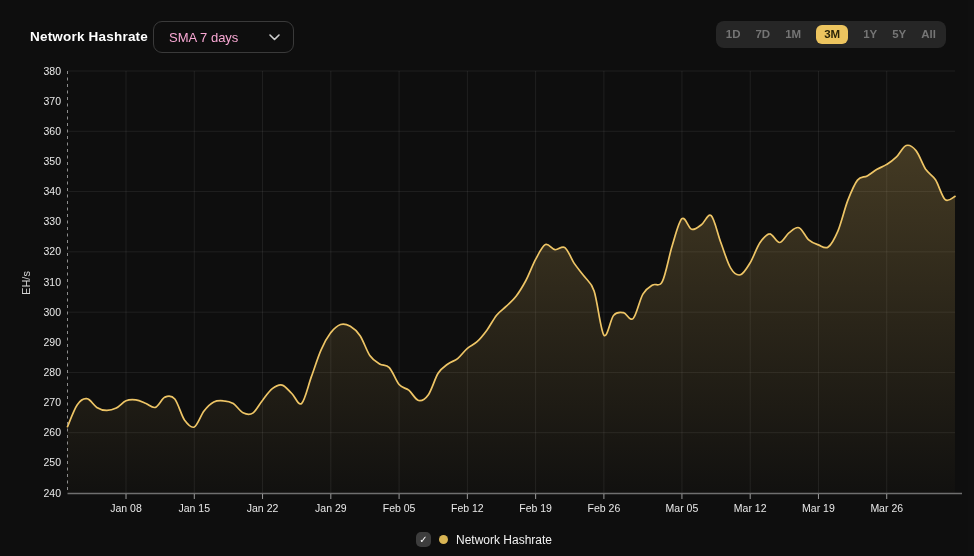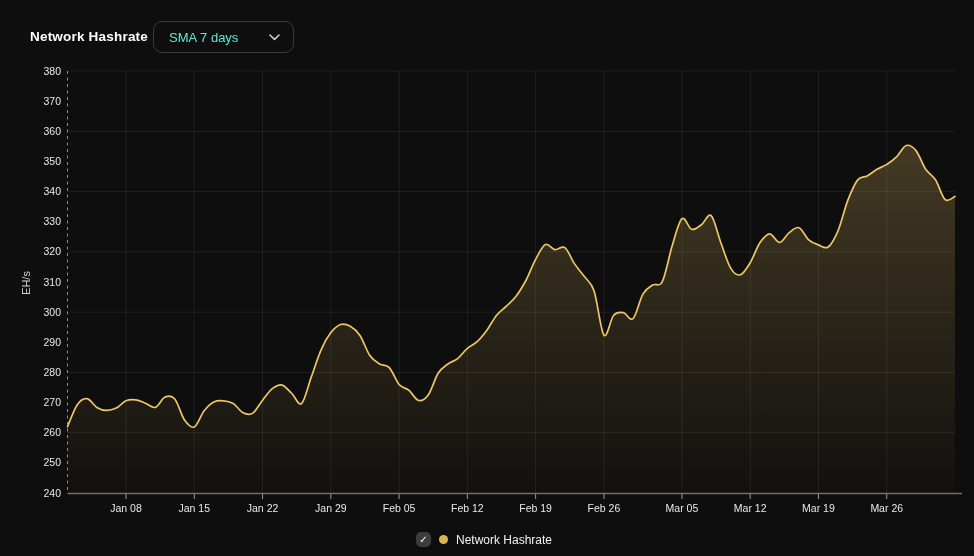--- a/index.html
+++ b/index.html
@@ -4,21 +4,21 @@
 <style>
   html,body{margin:0;padding:0;background:#0f0f0f;}
   #stage{position:relative;width:968px;height:556px;background:#0e0e0e;overflow:hidden;
          font-family:"Liberation Sans",sans-serif;-webkit-font-smoothing:antialiased;}
   
   .hdr{position:absolute;left:0;top:0;width:100%;height:60px;}
   .title{position:absolute;left:30px;top:29px;color:#ffffff;font-size:13.5px;font-weight:700;letter-spacing:.2px;}
   .dd{position:absolute;left:153px;top:21px;width:141px;height:32px;border:1px solid #3a3a3a;border-radius:9px;
       box-sizing:border-box;display:flex;align-items:center;justify-content:space-between;
       padding:0 13px 0 15px;cursor:pointer;background:transparent;}
-  .dd-label{color:#5eead4;font-size:13px;}
+  .dd-label{color:#f9a8d4;font-size:13px;}
   .dd svg{display:block;}
   .ranges{position:absolute;right:22px;top:21px;height:27px;background:#262626;border-radius:8px;
           display:flex;align-items:center;padding:0 10px;gap:15px;}
   .rng{color:#757575;font-size:11.5px;font-weight:700;cursor:pointer;line-height:1;padding:3px 0;}
   .rng.active{background:#ecc45f;color:#2b2408;padding:4px 8px;border-radius:6px;}
   
   #chart-svg{position:absolute;left:0;top:0;}
   
   .legend{position:absolute;left:0;right:0;top:532px;display:flex;align-items:center;justify-content:center;gap:8px;}
   .chk{width:15px;height:15px;border-radius:5px;background:#3d3d3d;display:flex;align-items:center;
@@ -34,20 +34,29 @@
   <div class="hdr">
     <div class="title">Network Hashrate</div>
 
     <div class="dd">
       <span class="dd-label">SMA 7 days</span>
       <svg width="11" height="7" viewBox="0 0 11 7">
         <polyline points="1,1 5.5,5.5 10,1" fill="none" stroke="#cfcfcf" stroke-width="1.6" stroke-linecap="round" stroke-linejoin="round"></polyline>
       </svg>
     </div>
 
+    <div class="ranges">
+        <div class="rng">1D</div>
+        <div class="rng">7D</div>
+        <div class="rng">1M</div>
+        <div class="rng active">3M</div>
+        <div class="rng">1Y</div>
+        <div class="rng">5Y</div>
+        <div class="rng">All</div>
+      </div>
   </div>
 
   <svg id="chart-svg" width="974" height="556">
     <defs>
       <linearGradient id="areaGrad" x1="0" y1="0" x2="0" y2="1">
         <stop offset="0" stop-color="#eec566" stop-opacity="0.24"></stop>
         <stop offset="1" stop-color="#eec566" stop-opacity="0.015"></stop>
       </linearGradient>
     </defs>
     <g>

